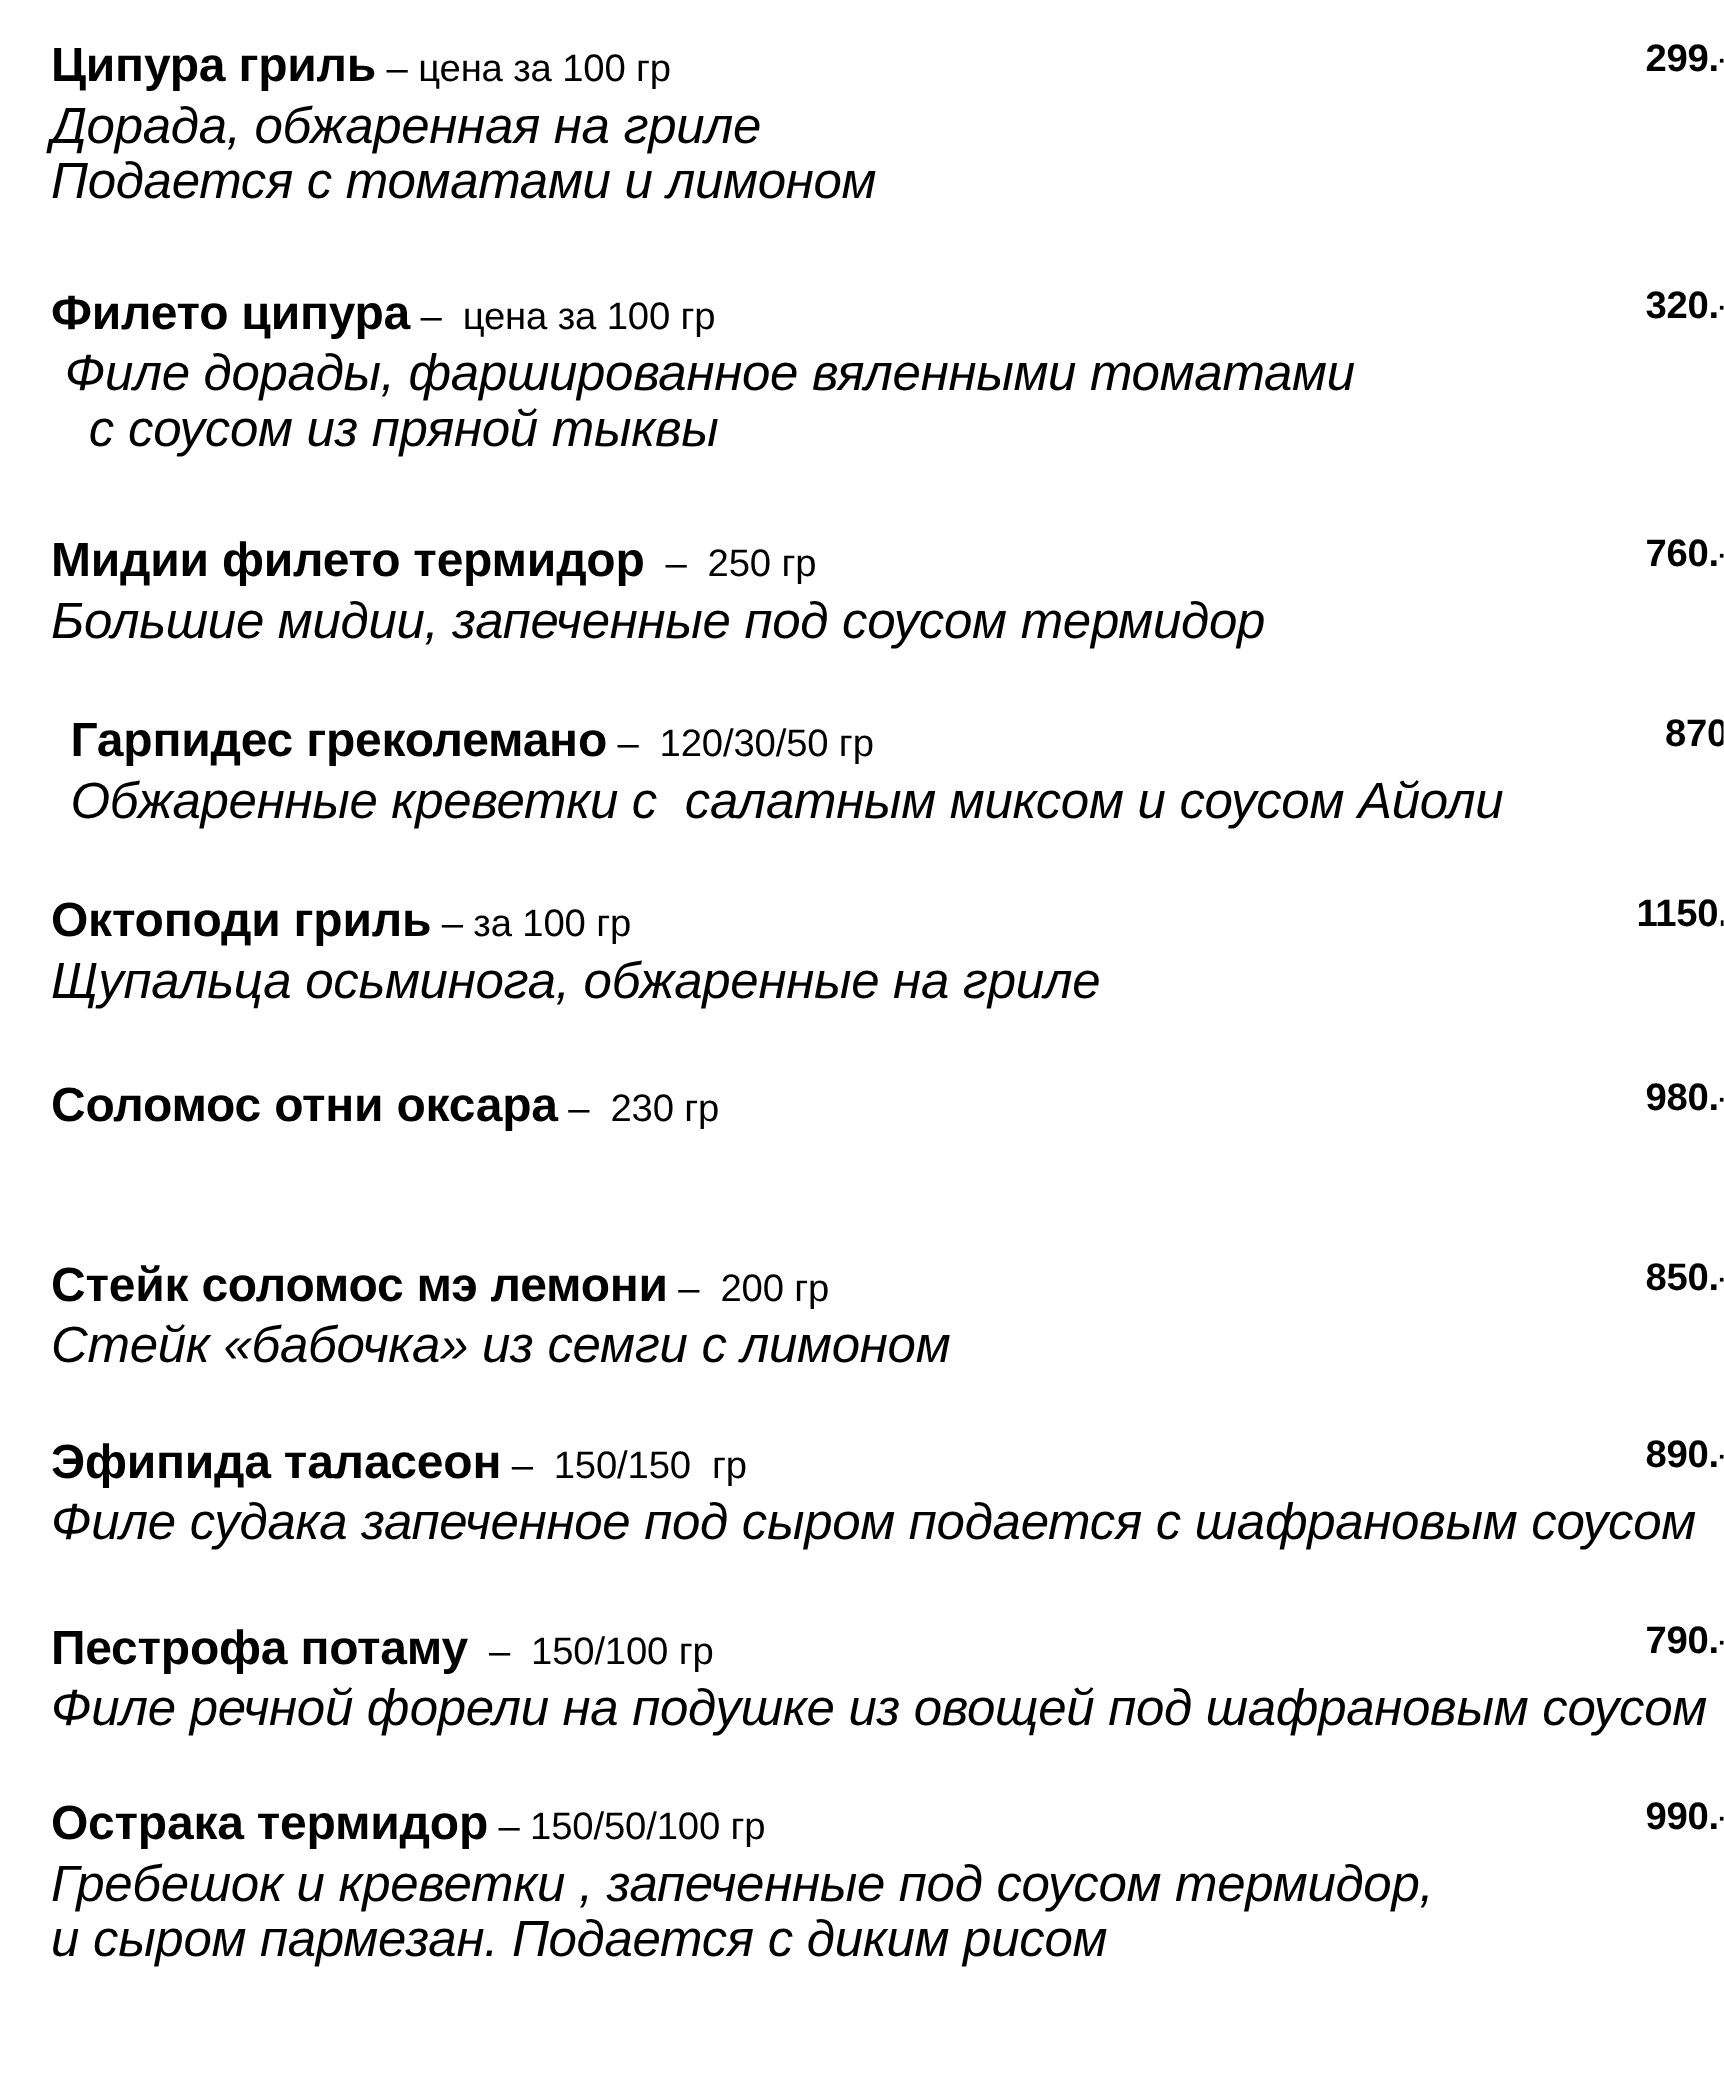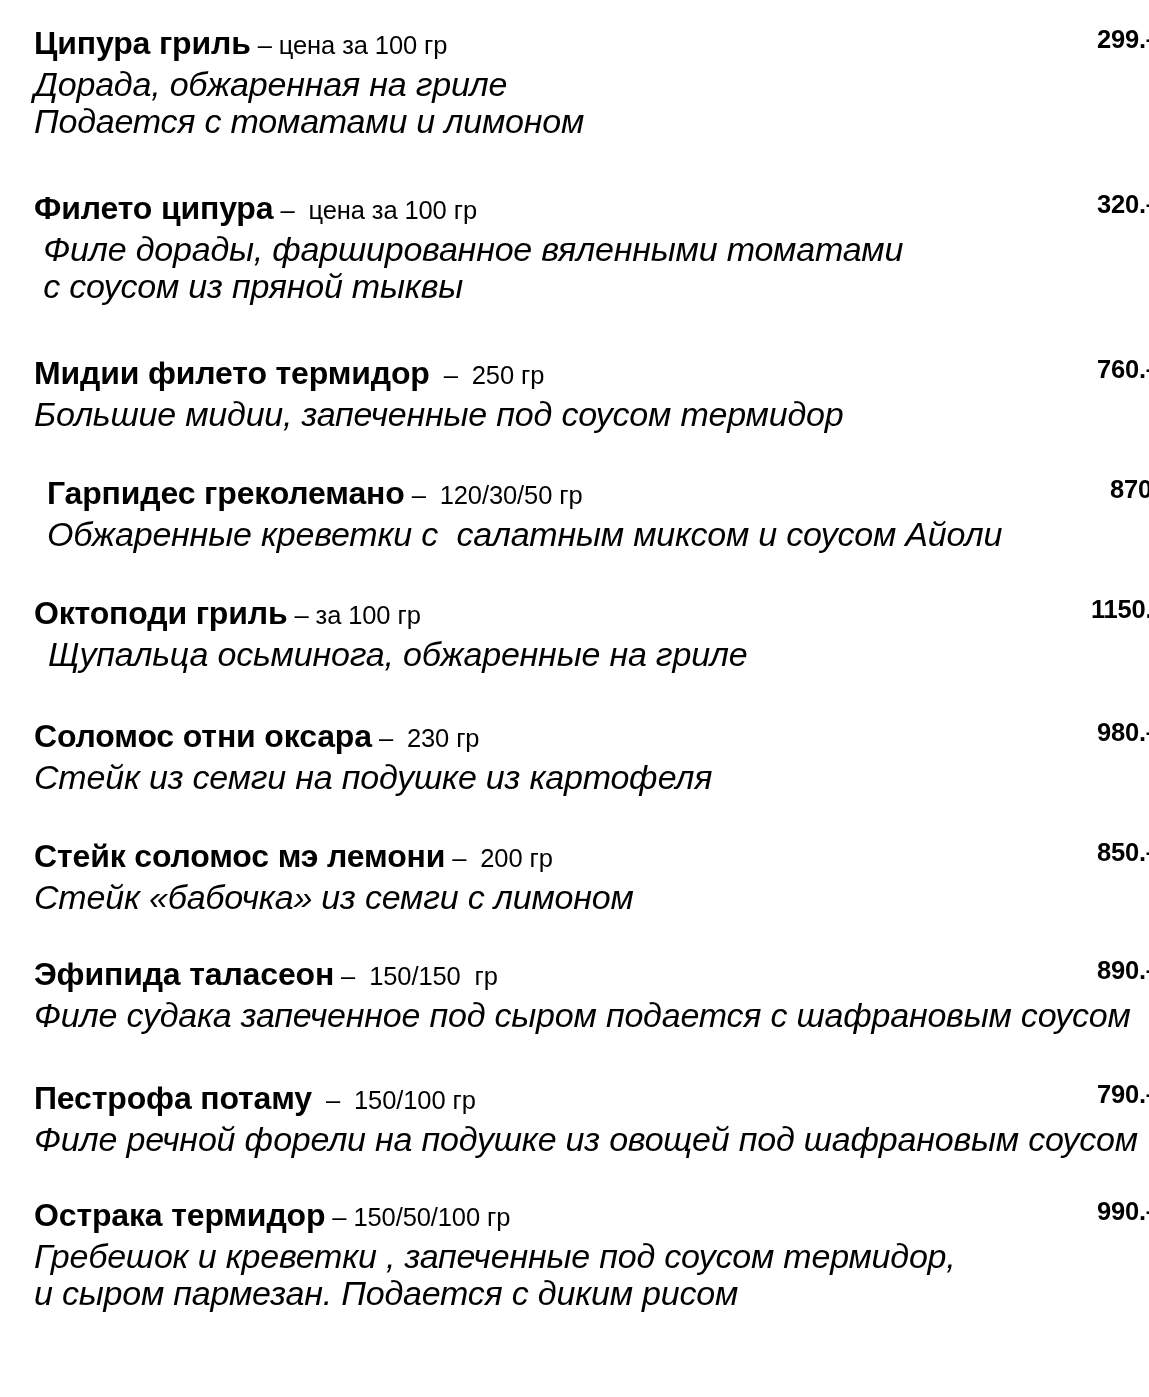--- a/index.html
+++ b/index.html
@@ -91,37 +91,36 @@
 <div class="menu-page">
   <div class="menu-list">
       <div class="menu-item" style="position: absolute; left: 0px; top: 27px; width: 1149px;">
         <div class="item-head"><span class="item-name">Ципура гриль</span><span class="item-portion"> – цена за 100 гр</span><span class="item-price">299.–</span></div>
         <div class="item-desc" style="position: absolute; left: 34px; top: 40px;">Дорада, обжаренная на гриле</div>
         <div class="item-desc" style="position: absolute; left: 34px; top: 77px;">Подается с томатами и лимоном</div>
       </div>
       <div class="menu-item" style="position: absolute; left: 0px; top: 192px; width: 1149px;">
         <div class="item-head"><span class="item-name">Филето ципура</span><span class="item-portion"> –  цена за 100 гр</span><span class="item-price">320.–</span></div>
         <div class="item-desc" style="position: absolute; left: 34px; top: 40px;"> Филе дорады, фаршированное вяленными томатами</div>
-        <div class="item-desc" style="position: absolute; left: 34px; top: 77px;"> с соусом из пряной тыквы</div>
+        <div class="item-desc" style="position: absolute; left: 50px; top: 77px;"> с соусом из пряной тыквы</div>
       </div>
       <div class="menu-item" style="position: absolute; left: 0px; top: 357px; width: 1149px;">
         <div class="item-head"><span class="item-name">Мидии филето термидор</span><span class="item-portion">  –  250 гр</span><span class="item-price">760.–</span></div>
         <div class="item-desc" style="position: absolute; left: 34px; top: 40px;">Большие мидии, запеченные под соусом термидор</div>
       </div>
       <div class="menu-item" style="position: absolute; left: 13px; top: 477px; width: 1149px;">
         <div class="item-head"><span class="item-name">Гарпидес греколемано</span><span class="item-portion"> –  120/30/50 гр</span><span class="item-price">870.–</span></div>
         <div class="item-desc" style="position: absolute; left: 34px; top: 40px;">Обжаренные креветки с  салатным миксом и соусом Айоли</div>
       </div>
       <div class="menu-item" style="position: absolute; left: 0px; top: 597px; width: 921px;">
         <div class="item-head"><span class="item-name">Октоподи гриль</span><span class="item-portion"> – за 100 гр</span><span class="item-price w4">1150.–</span></div>
-        <div class="item-desc" style="position: absolute; left: 48px; top: 40px;">Щупальца осьминога, обжаренные на гриле</div>
+        <div class="item-desc" style="position: absolute; left: 34px; top: 40px;">Щупальца осьминога, обжаренные на гриле</div>
       </div>
       <div class="menu-item" style="position: absolute; left: 0px; top: 720px; width: 1149px;">
         <div class="item-head"><span class="item-name">Соломос отни оксара</span><span class="item-portion"> –  230 гр</span><span class="item-price">980.–</span></div>
-        <div class="item-desc" style="position: absolute; left: 34px; top: 40px;">Стейк из семги на подушке из картофеля</div>
       </div>
       <div class="menu-item" style="position: absolute; left: 0px; top: 840px; width: 1149px;">
         <div class="item-head"><span class="item-name">Стейк соломос мэ лемони</span><span class="item-portion"> –  200 гр</span><span class="item-price">850.–</span></div>
         <div class="item-desc" style="position: absolute; left: 34px; top: 40px;">Стейк «бабочка» из семги с лимоном</div>
       </div>
       <div class="menu-item" style="position: absolute; left: 0px; top: 958px; width: 1149px;">
         <div class="item-head"><span class="item-name">Эфипида таласеон</span><span class="item-portion"> –  150/150  гр</span><span class="item-price">890.–</span></div>
         <div class="item-desc" style="position: absolute; left: 34px; top: 40px;">Филе судака запеченное под сыром подается с шафрановым соусом</div>
       </div>
       <div class="menu-item" style="position: absolute; left: 0px; top: 1082px; width: 998px;">

